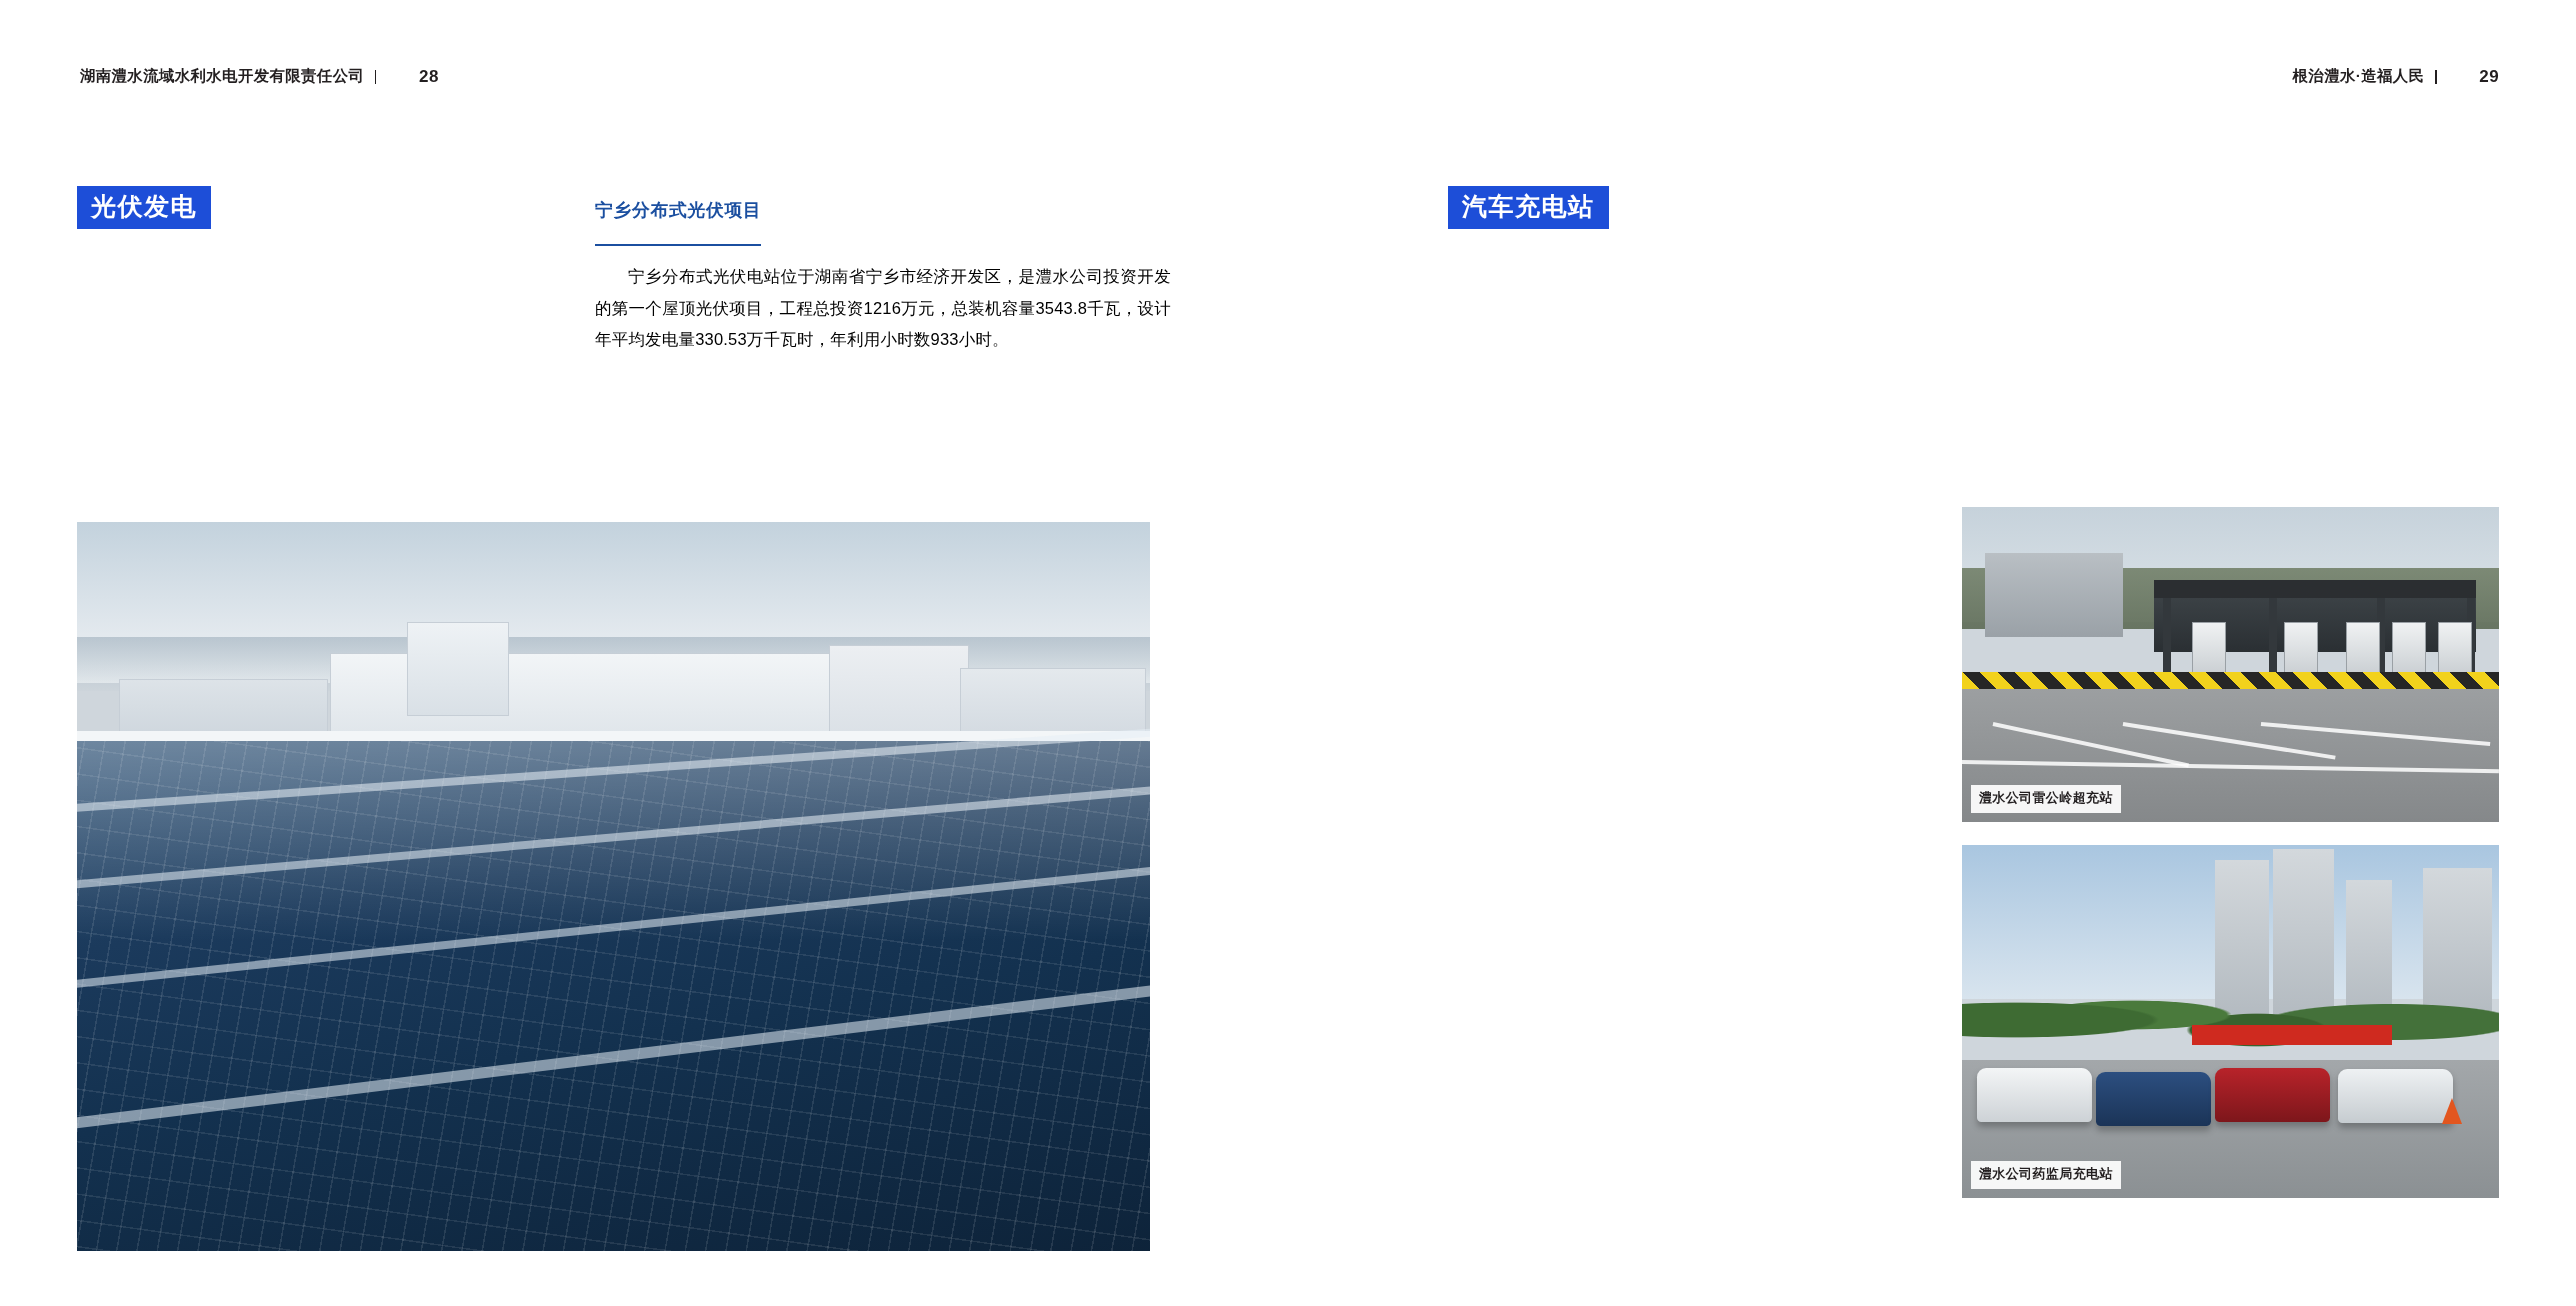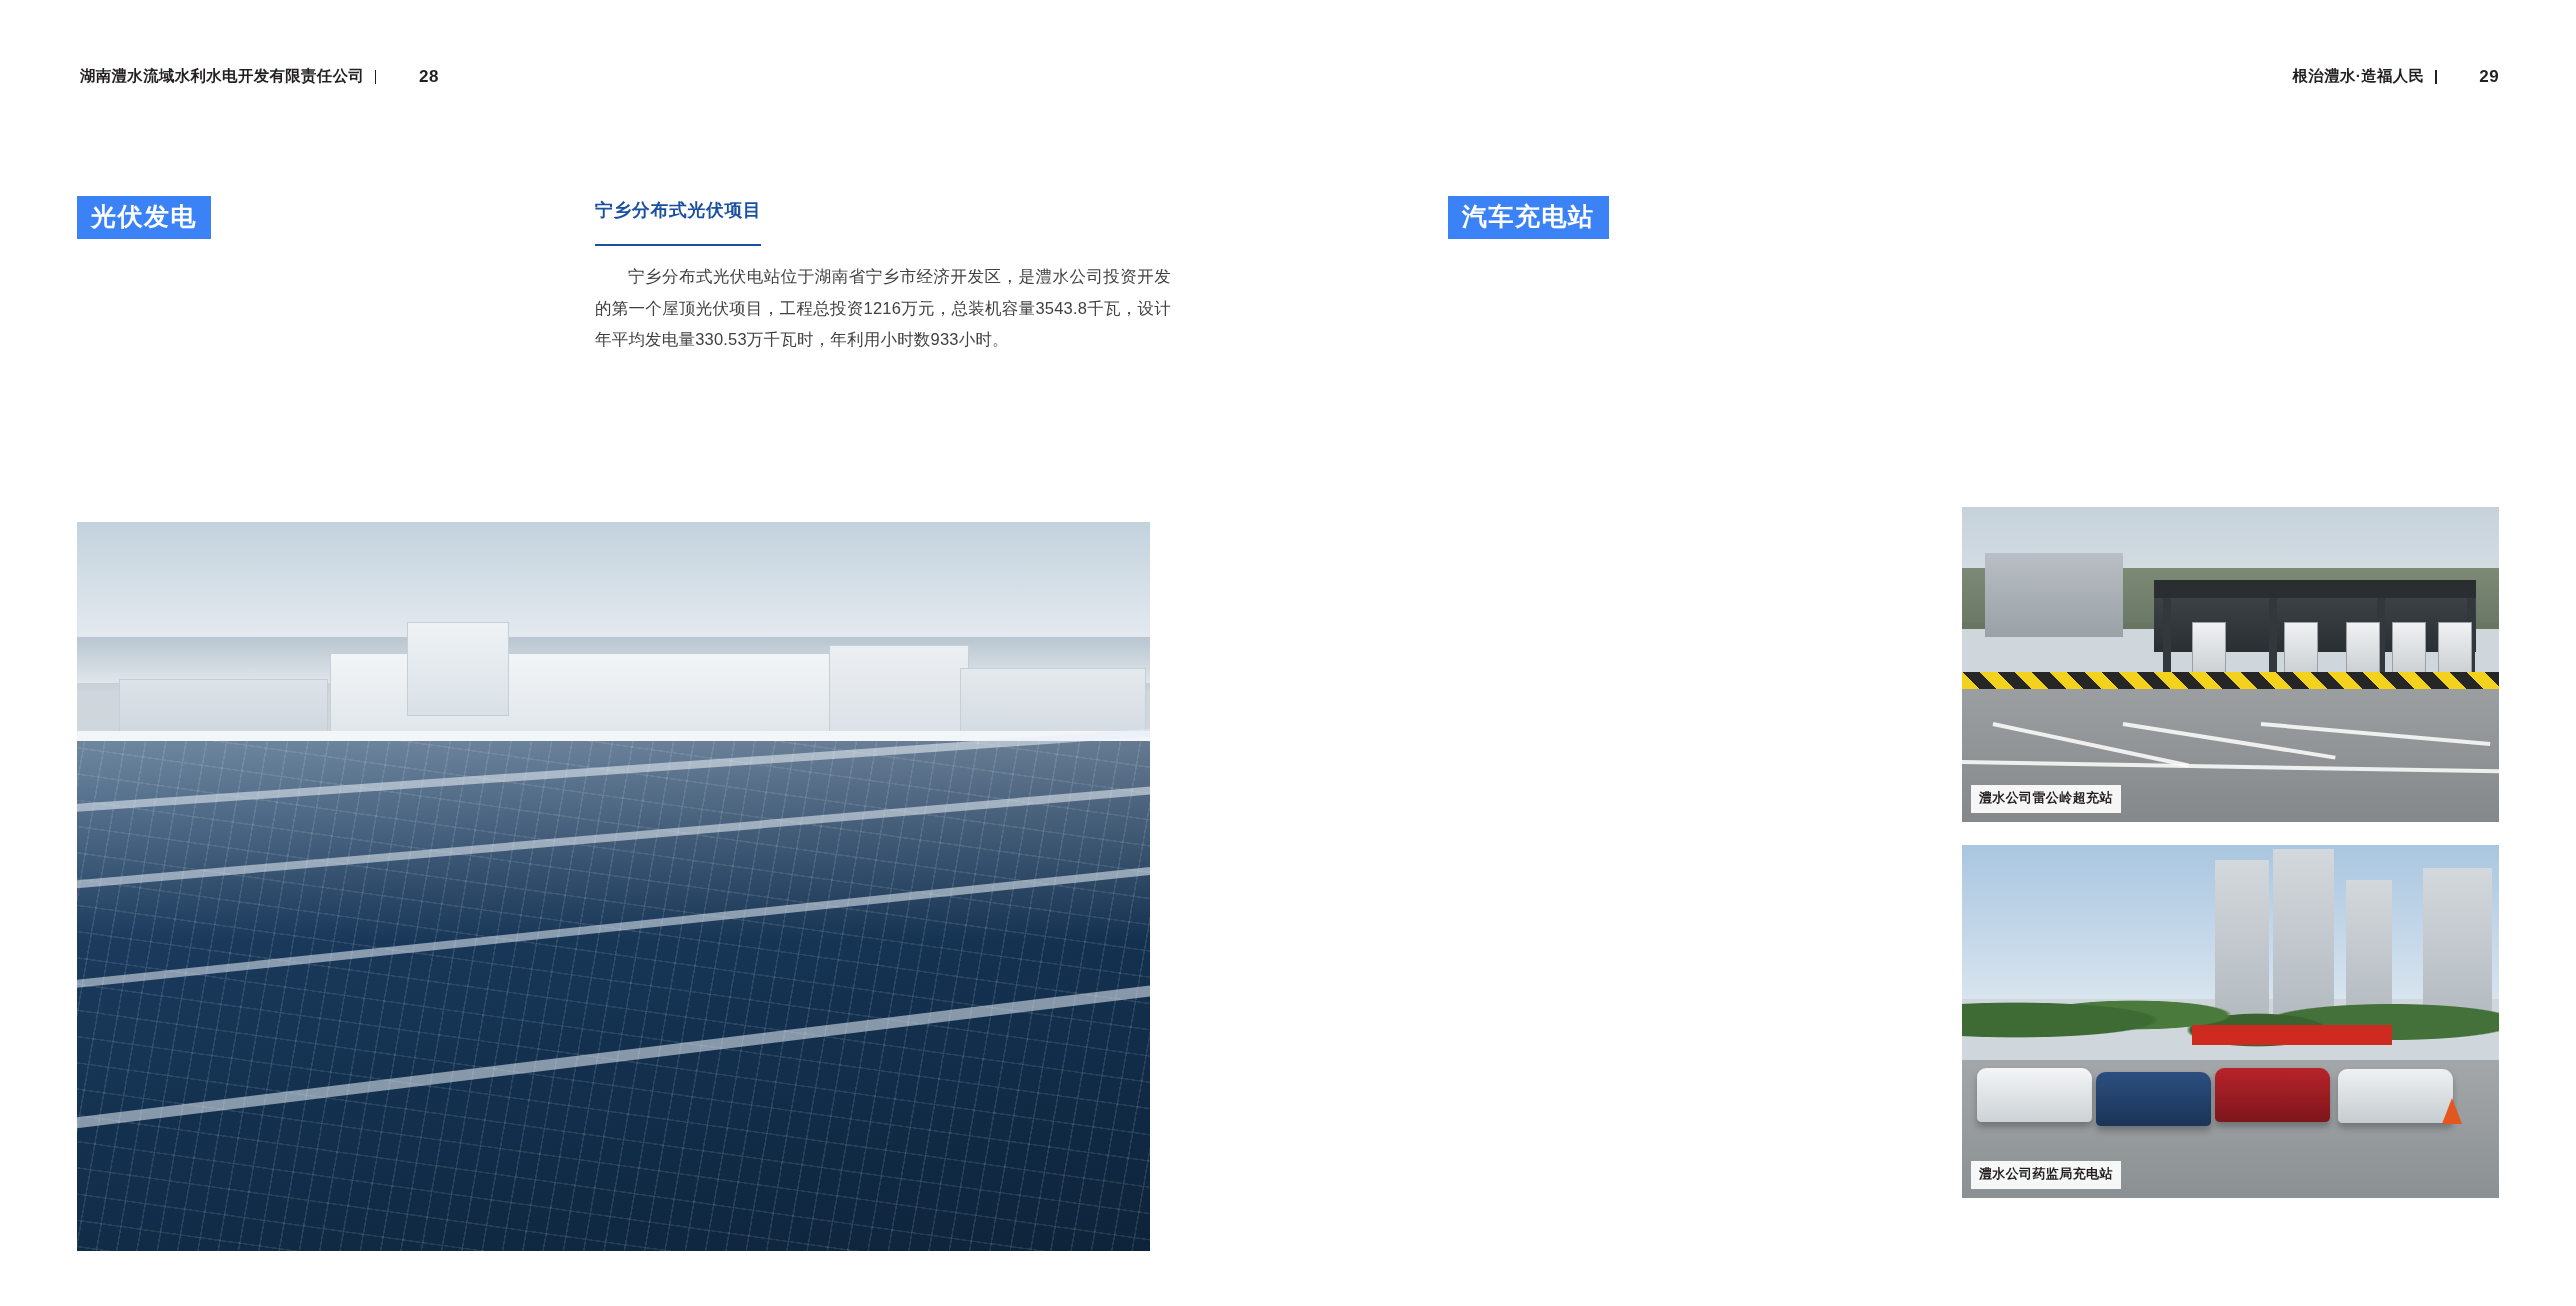--- a/index.html
+++ b/index.html
@@ -51,29 +51,28 @@
   }
   .runhead .pageno {
     font-size: 17px;
     font-weight: bold;
     margin-left: 32px;
   }
 
   
   .section-title {
     position: absolute;
-    background: #3b82f6;
+    background: #1d4ed8;
     color: #ffffff;
     font-size: 25px;
     font-weight: bold;
     letter-spacing: 1.5px;
     padding: 8.4px 14px 10px 14px;
     line-height: 1;
     white-space: nowrap;
-    margin-top: 10px;
   }
   .section-title.left-sec { left: 77px; top: 186px; }
   .section-title.right-sec { left: 1448px; top: 186px; }
 
   
   .sub-title {
     position: absolute;
     left: 595px;
     top: 198px;
     font-size: 17.7px;
@@ -83,21 +82,21 @@
     padding-bottom: 22px;
     border-bottom: 2.3px solid #1b4fa0;
     white-space: nowrap;
   }
 
   
   .body-copy {
     position: absolute;
     font-size: 16.5px;
     line-height: 31.5px;
-    color: #404040;
+    color: #000000;
     text-align: justify;
     text-justify: inter-ideograph;
     letter-spacing: 0.2px;
   }
   .body-copy p { margin: 0; text-indent: 2em; }
   .copy-left {
     left: 595px;
     top: 261px;
     width: 576px;
   }

